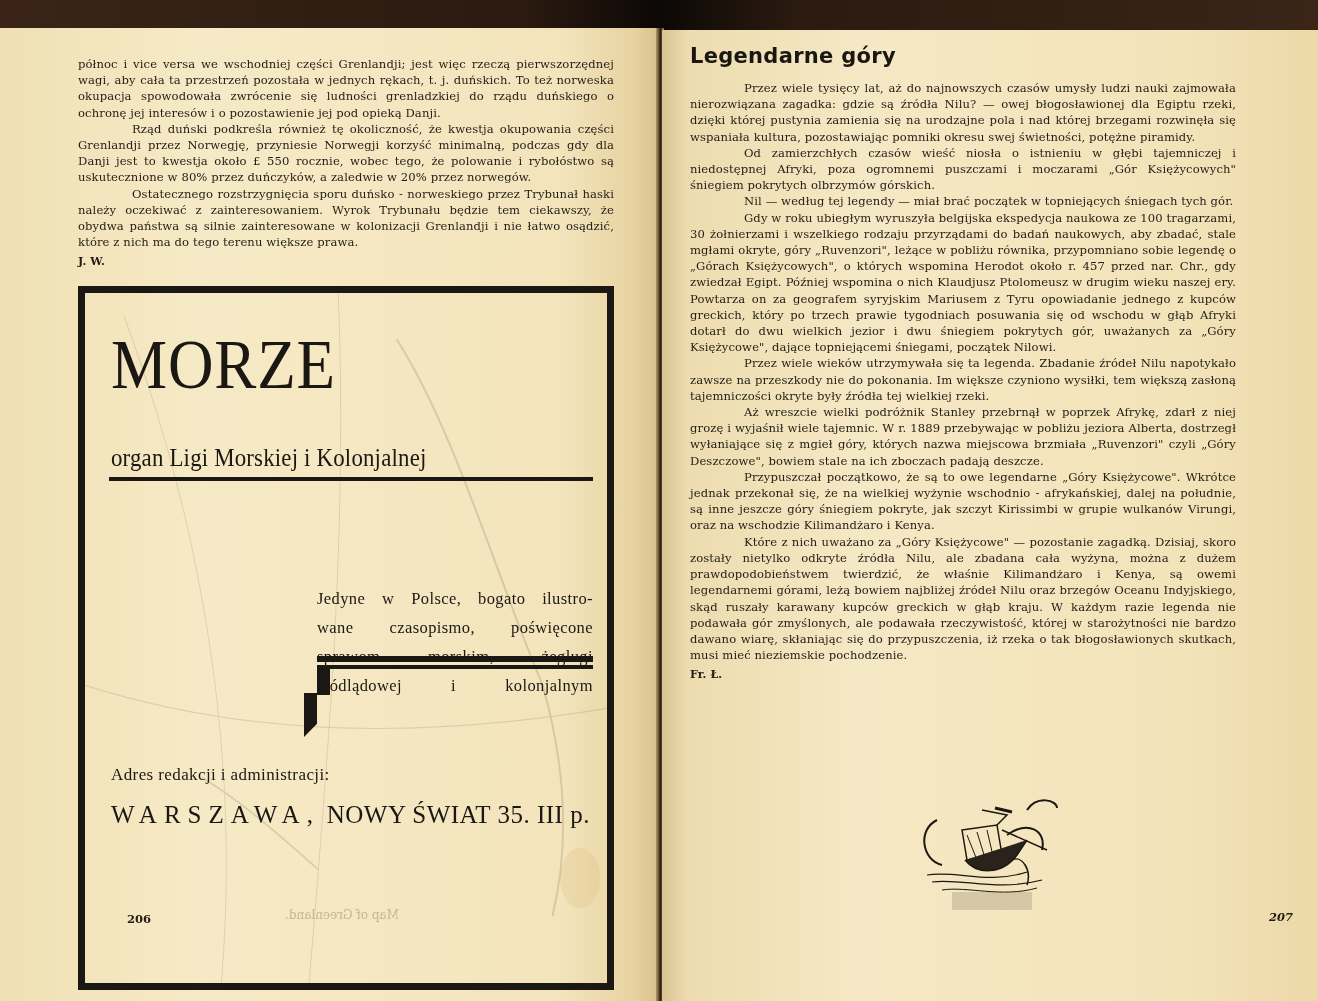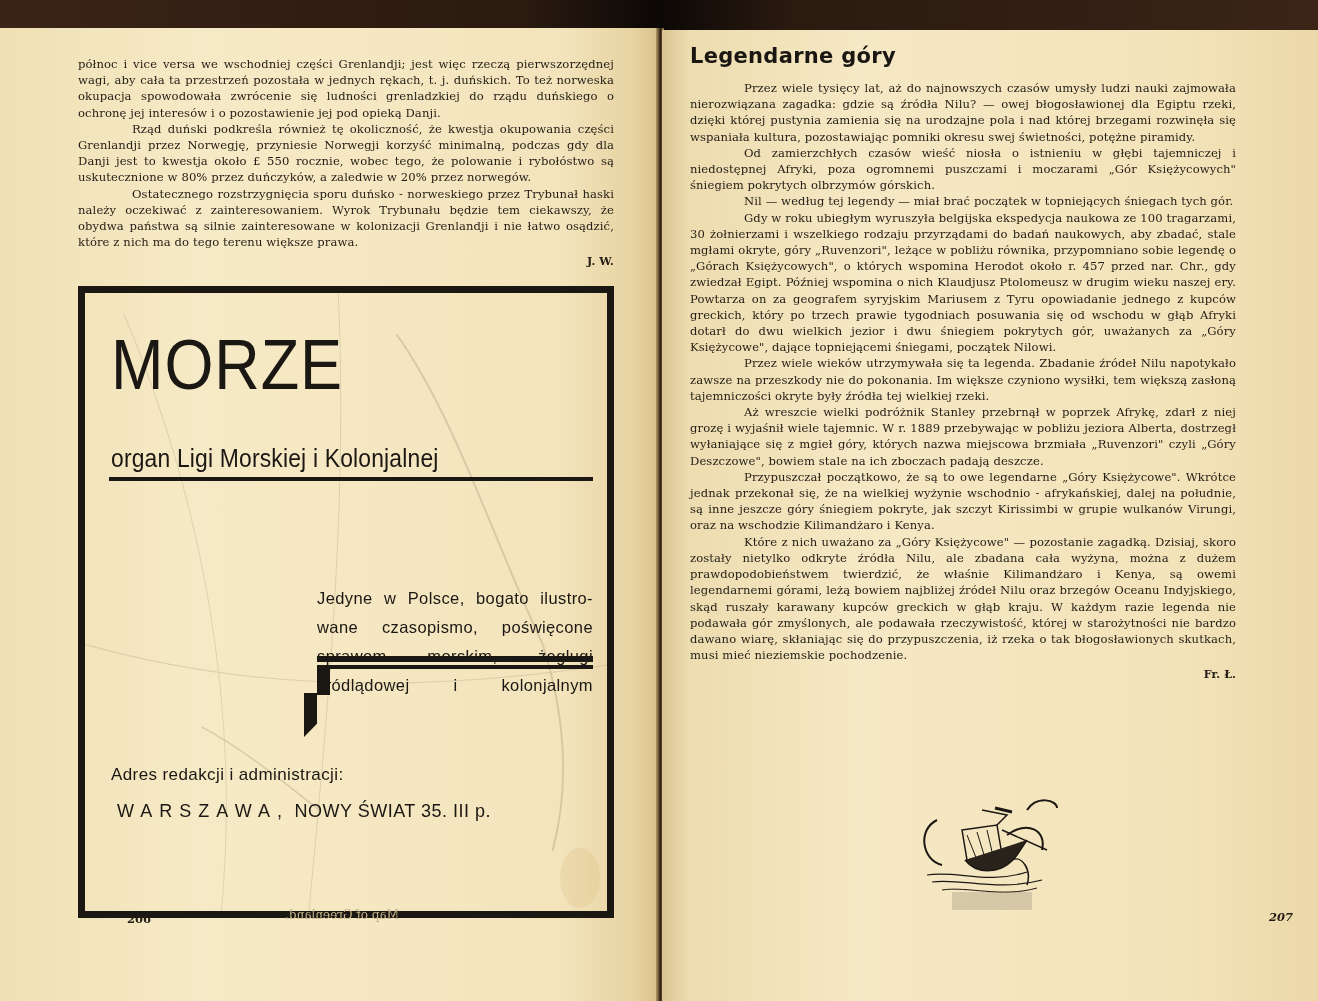--- a/index.html
+++ b/index.html
@@ -32,29 +32,29 @@
   }
   .body-text {
     font-family: "DejaVu Serif", serif;
     font-size: 11.6px; line-height: 16.2px;
     text-align: justify; color: #221c15;
     letter-spacing: 0.1px;
   }
   .body-text p { margin: 0; text-indent: 54px; }
   .body-text p.noindent { text-indent: 0; }
   .signature {
-    text-align: right; font-weight: bold; font-size: 11px;
+    font-weight: bold; font-size: 11px;
     margin-top: 4px;
   }
   
   .left-text { position: absolute; left: 78px; top: 28px; width: 536px; }
   .ad-box {
-    position: absolute; left: 78px; top: 258px; width: 536px; height: 632px;
+    position: absolute; left: 78px; top: 258px; width: 536px; height: 704px;
     border: 7px solid #1b1713; box-sizing: border-box;
-    font-family: Liberation Sans, sans-serif;
+    font-family: Liberation Serif, serif;
     color: #1b1713;
   }
   .ad-title {
     position: absolute; left: 26px; top: 32px;
     font-size: 70px; font-weight: normal; letter-spacing: 1px;
     line-height: 80px; transform: scaleX(0.9); transform-origin: left;
   }
   .ad-subtitle {
     position: absolute; left: 26px; top: 148px;
     font-size: 26px; letter-spacing: 0.2px; line-height: 34px;
@@ -77,22 +77,22 @@
     position: absolute; left: 232px; top: 372px; width: 276px; height: 4px; background: #1b1713;
   }
   .ad-step1 { position: absolute; left: 232px; top: 376px; width: 13px; height: 26px; background: #1b1713; }
   .ad-step2 { position: absolute; left: 219px; top: 400px; width: 13px; height: 44px; background: #1b1713;
               clip-path: polygon(0 0, 100% 0, 100% 70%, 0 100%); }
   .ad-address-label {
     position: absolute; left: 26px; top: 472px;
     font-size: 17px; letter-spacing: 0.4px;
   }
   .ad-address {
-    position: absolute; left: 32px; top: 508px;
-    font-size: 18px; letter-spacing: 0.5px; white-space: nowrap;
+    position: absolute; left: 26px; top: 508px;
+    font-size: 25px; letter-spacing: 0.5px; white-space: nowrap;
   }
   .ad-address .spaced { letter-spacing: 7px; }
   .map-ghost {
     position: absolute; left: 0; top: 0; width: 100%; height: 100%;
     pointer-events: none; opacity: 0.22;
   }
   .page-num {
     position: absolute; font-family: "DejaVu Serif", serif; font-weight: bold;
     font-size: 11.5px; color: #231c14; margin-left: 47px;
   }

